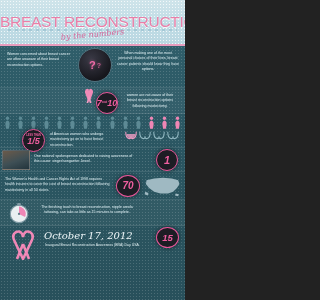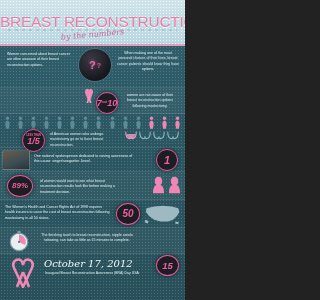--- a/index.html
+++ b/index.html
@@ -352,39 +352,25 @@
 
 
     <div class="band row5">
       <div class="photo2"></div>
       <div class="r5-txt txt">One national spokesperson dedicated to raising awareness of this cause: singer/songwriter Jewel.</div>
       <div class="circ c1">
         <span>1</span>
       </div>
     </div>
 
-    <div class="band row6 alt">
-      <div class="circ c89">
-        <span>89%</span>
-      </div>
-      <div class="r6-txt txt">of women would want to see what breast reconstruction results look like before making a treatment decision.</div>
-      <div class="busts">
-        <svg class="bust" viewBox="0 0 14 20">
-            <path d="M7 1 Q11 1 11 6 Q11 9 9 10 Q13 11 13 19 L1 19 Q1 11 5 10 Q3 9 3 6 Q3 1 7 1Z" fill="#ef86b5"></path>
-          </svg>
-        <svg class="bust" viewBox="0 0 14 20">
-            <path d="M7 1 Q11 1 11 6 Q11 9 9 10 Q13 11 13 19 L1 19 Q1 11 5 10 Q3 9 3 6 Q3 1 7 1Z" fill="#ef86b5"></path>
-          </svg>
-      </div>
-    </div>
 
     <div class="band row7">
       <div class="r7-txt txt">The Women's Health and Cancer Rights Act of 1998 requires health insurers to cover the cost of breast reconstruction following mastectomy in all 50 states.</div>
       <div class="circ c50">
-        <span>50</span>
+        <span>70</span>
       </div>
       <svg class="usmap" viewBox="0 0 60 34">
         <path d="M4 8 L16 5 L30 4 L44 5 L54 8 L56 14 L52 20 L46 26 L38 29 L26 29 L16 26 L8 20 L3 14 Z" fill="#9fb9c2"></path>
         <path d="M2 26 L7 28 L6 32 L1 30 Z" fill="#9fb9c2"></path>
         <path d="M50 29 L55 30 L54 33 L49 32 Z" fill="#9fb9c2"></path>
       </svg>
     </div>
 
     <div class="band row8 alt">
       <svg class="clock" viewBox="0 0 24 24">

